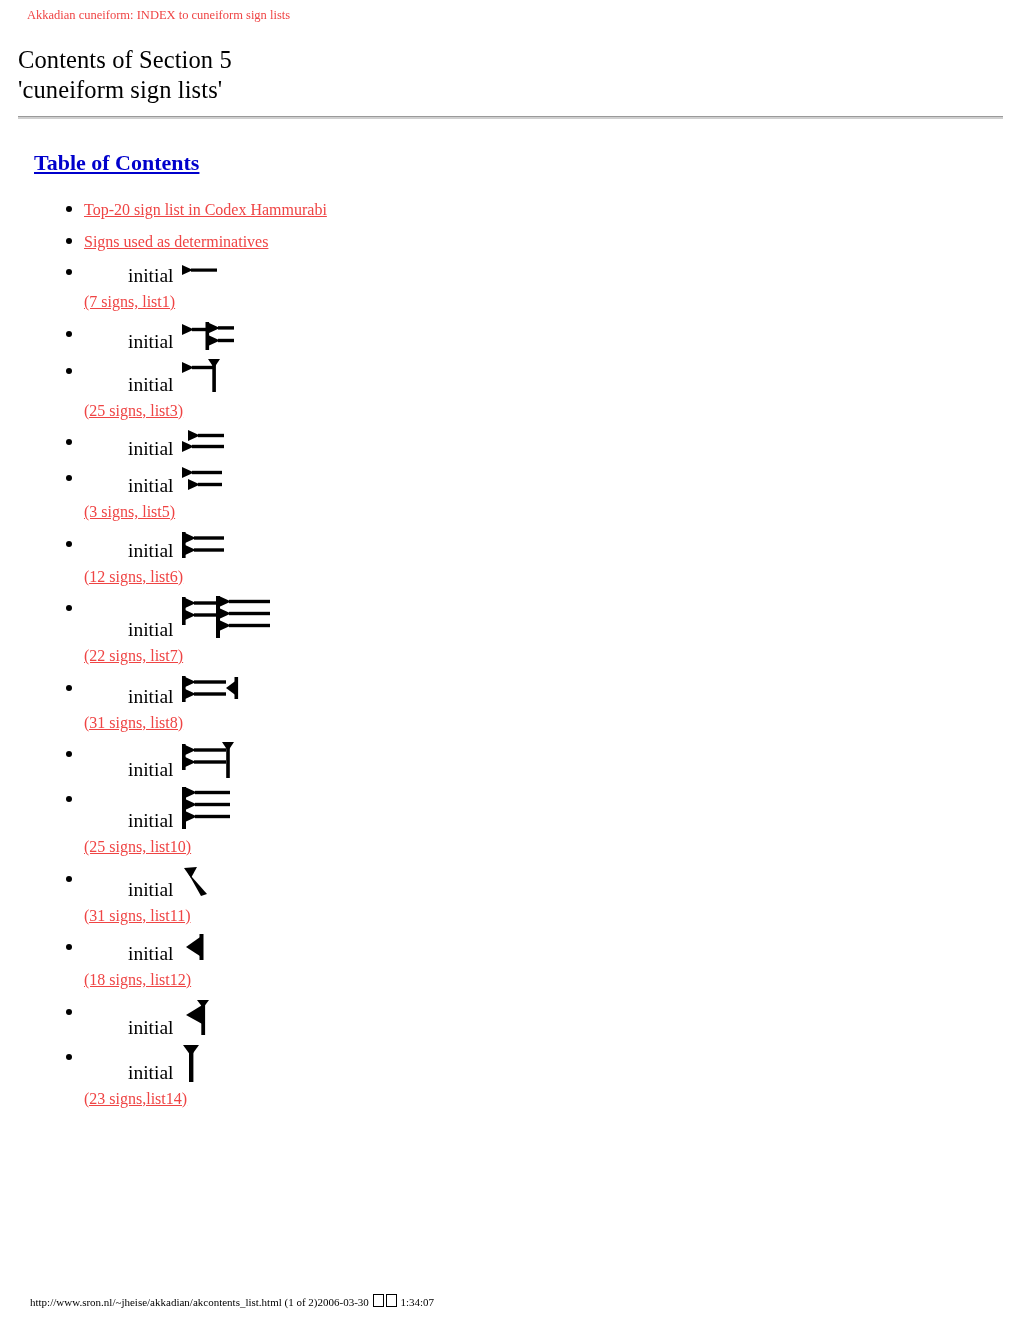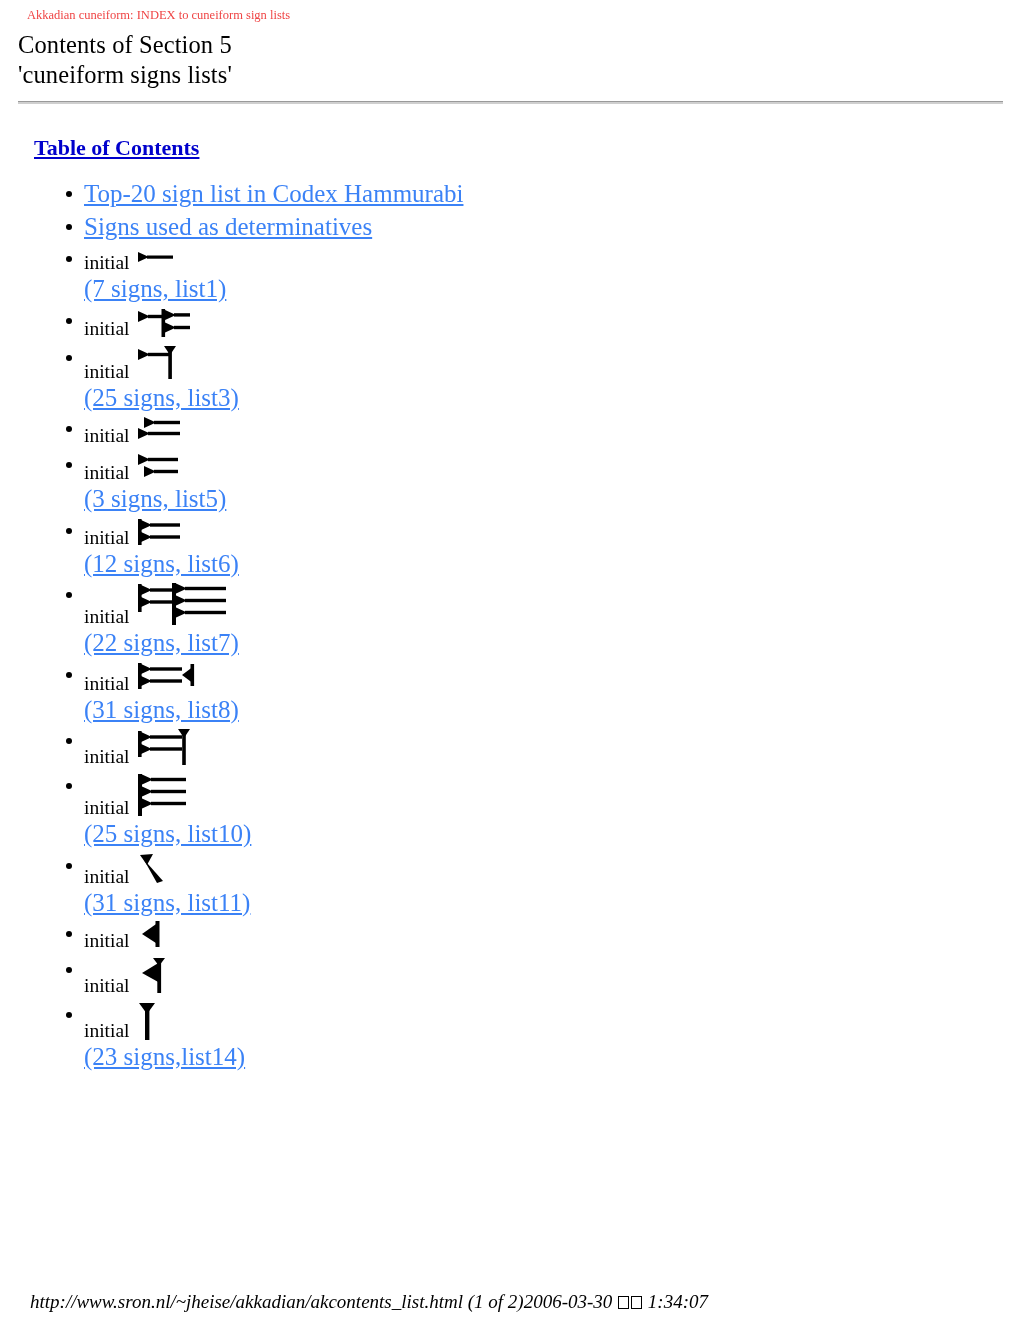--- a/index.html
+++ b/index.html
@@ -24,21 +24,21 @@
     left: 27px;
     font-size: 12.5px;
     line-height: 14px;
     color: #ef4444;
     white-space: nowrap;
   }
 
   
   .page {
     position: absolute;
-    top: 30px;
+    top: 45px;
     left: 0;
     width: 956px;
   }
 
   
   .main-title {
     margin: 0;
     padding: 0 0 0 18px;
     font-weight: normal;
     font-size: 24.5px;
@@ -102,31 +102,32 @@
   li.row-link { margin-bottom: 2px; }
   li.row-link::before { top: 11px; }
 
   
   li.row-glyph { margin-bottom: 3px; }
   li.row-glyph .glyph-line {
     display: flex;
     align-items: flex-end;
     gap: 6px;
     min-height: 30px;
+    margin-left: 44px;
   }
   li.row-glyph .initial-word {
     font-size: 19.5px;
     line-height: 24px;
   }
   li.row-glyph .sub-link { display: block; }
 
   a.tlink {
-    color: #3b82f6;
+    color: #ef4444;
     text-decoration: underline;
-    font-size: 25px;
+    font-size: 16px;
     cursor: pointer;
   }
 
   .glyph-svg { display: block; }
 
   
   .gl-1  { margin-bottom: 4px; }
   .gl-2  { margin-bottom: 0px; }
   .gl-3  { margin-bottom: 0px; }
   .gl-4  { margin-bottom: 1px; }
@@ -139,45 +140,44 @@
   .gl-11 { margin-bottom: 1px; }
   .gl-12 { margin-bottom: 3px; }
   .gl-13 { margin-bottom: 0px; }
   .gl-14 { margin-bottom: 0px; }
 
   
   .doc-footer {
     position: absolute;
     left: 30px;
     top: 1294px;
-    font-size: 19px;
+    font-size: 11px;
     line-height: 16px;
     color: #000000;
     white-space: nowrap;
-    font-style: italic;
   }
   .tofu {
     display: inline-block;
     width: 9px;
     height: 11px;
     border: 1px solid #000;
     margin: 0 1px -1px 1px;
     background: #fff;
   }
 </style>
 </head>
 <body>
 
 <div class="doc-header">Akkadian cuneiform: INDEX to cuneiform sign lists</div>
 
 <div class="page">
 
   <h1 class="main-title">
     <span>Contents of Section 5</span>
-    <span class="line2">'cuneiform signs lists'</span>
+    <span class="line2">'cuneiform sign lists'</span>
   </h1>
 
   <hr class="rule">
 
   <h2 class="toc-heading">Table of Contents</h2>
 
   <ul class="toc-list">
 
     <li class="row-link">
       <a class="tlink">Top-20 sign list in Codex Hammurabi</a>
@@ -369,20 +369,21 @@
     <li class="row-glyph">
       <span class="glyph-line">
         <span class="initial-word">initial</span>
         <span class="gl-12">
           <svg class="glyph-svg" width="28" height="30" viewBox="0 0 28 30">
             <path d="M23 2 L6 14 L23 25 Z" fill="#000"></path>
             <rect x="19.5" y="1" width="4" height="26" fill="#000"></rect>
           </svg>
         </span>
       </span>
+      <a class="tlink sub-link">(18 signs, list12)</a>
     </li>
 
     <li class="row-glyph">
       <span class="glyph-line">
         <span class="initial-word">initial</span>
         <span class="gl-13">
           <svg class="glyph-svg" width="32" height="42" viewBox="0 0 32 42">
             <path d="M24 6 L6 17 L24 27 Z" fill="#000"></path>
             <path d="M17 2 L29 2 L23 10 Z" fill="#000"></path>
             <rect x="21.3" y="4" width="3.8" height="33" fill="#000"></rect>

